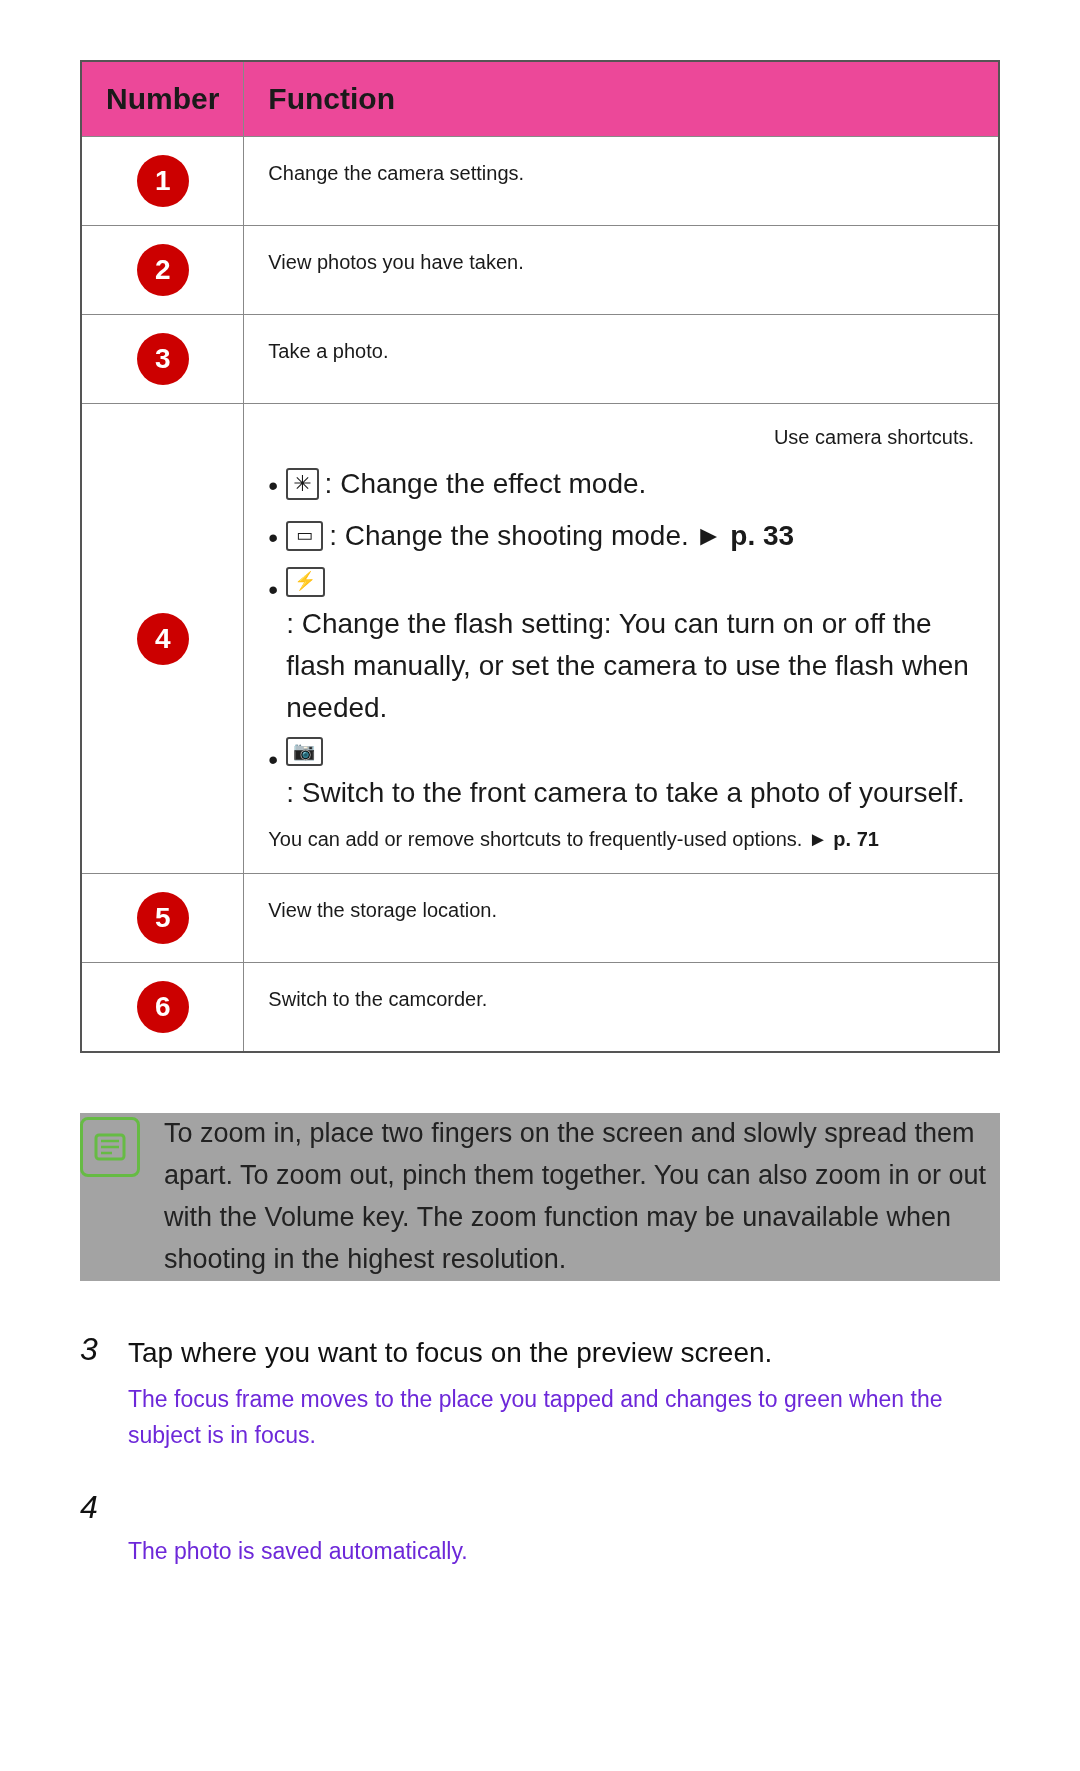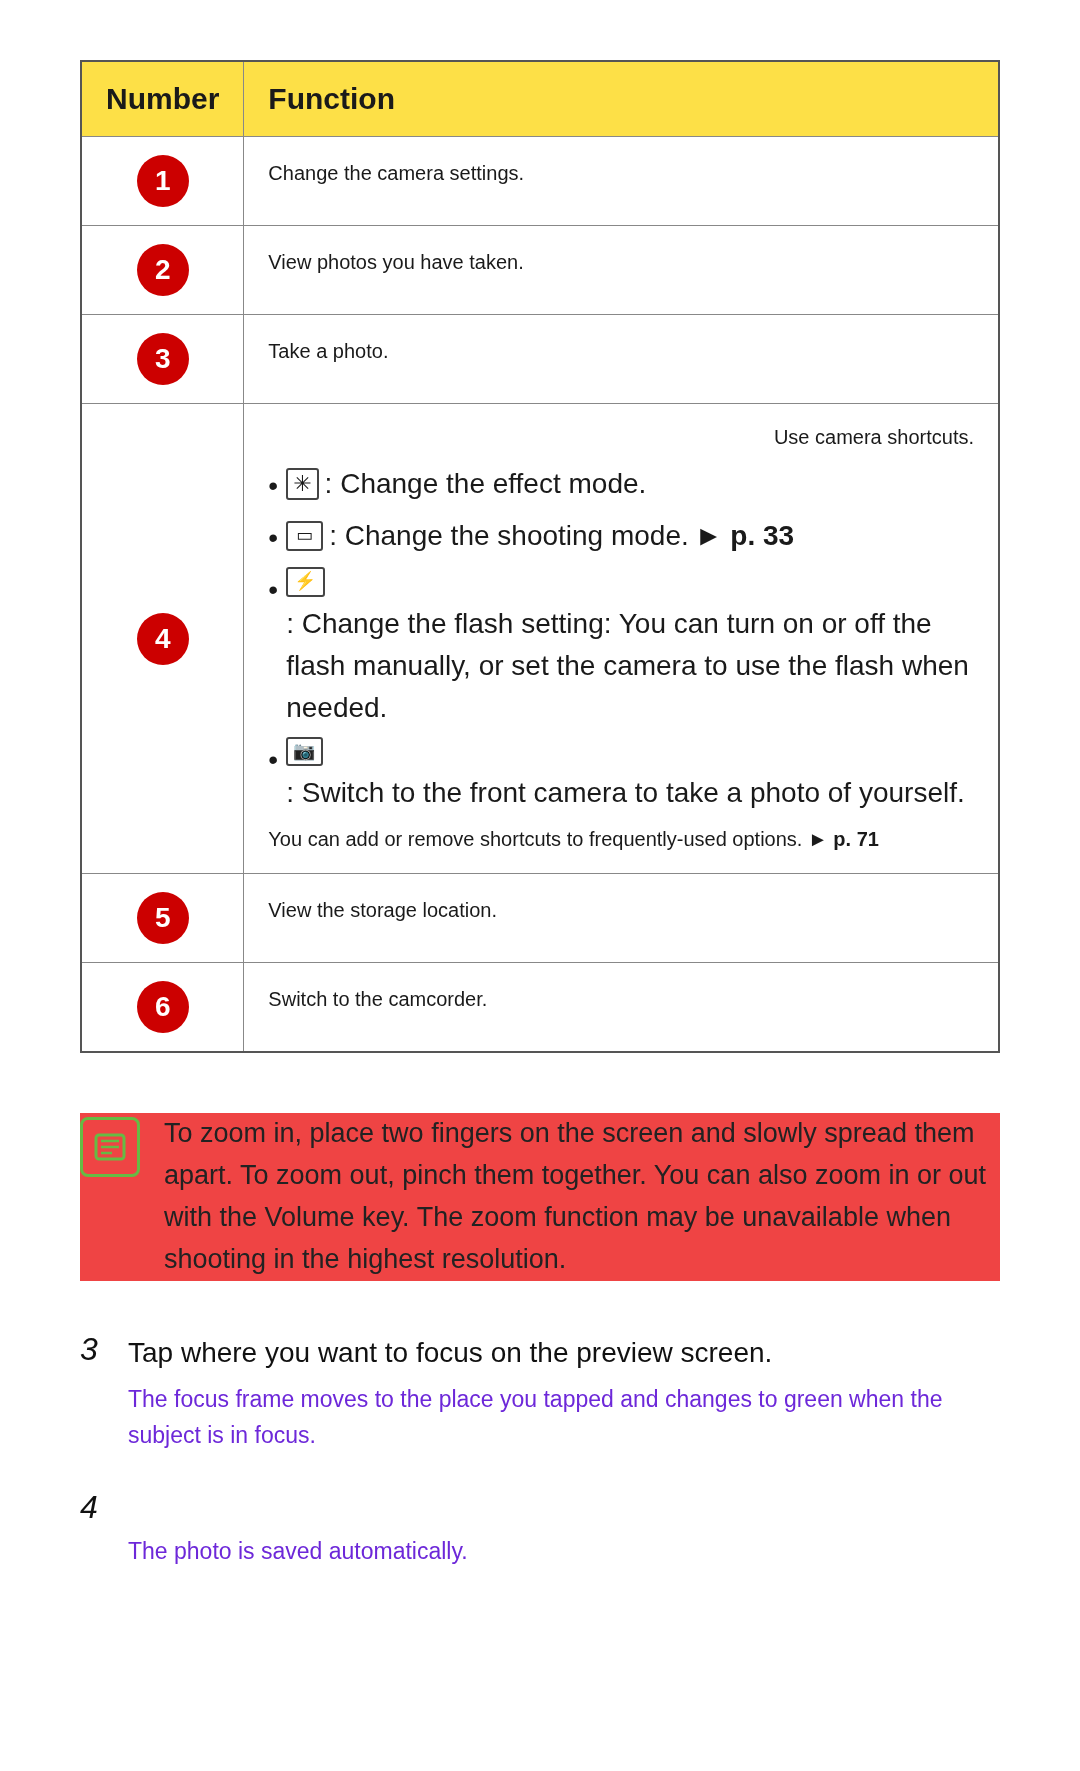--- a/index.html
+++ b/index.html
@@ -23,21 +23,21 @@
     }
 
     .main-table th,
     .main-table td {
       border: 1px solid #888;
       padding: 18px 24px;
       vertical-align: top;
     }
 
     .main-table thead tr {
-      background-color: #fde047;
+      background-color: #ec4899;
     }
 
     .main-table thead th {
       font-weight: bold;
       font-size: 30px;
       text-align: left;
       padding: 20px 24px;
     }
 
     .number-col {
@@ -100,21 +100,21 @@
       background: #fff;
       line-height: 1.2;
     }
 
     
     .note-box {
       display: flex;
       align-items: flex-start;
       gap: 24px;
       margin-bottom: 50px;
-      background: #ef4444;
+      background: #a3a3a3;
     }
 
     .note-icon {
       flex-shrink: 0;
       width: 60px;
       height: 60px;
       border: 3px solid #66bb44;
       border-radius: 8px;
       display: flex;
       align-items: center;

